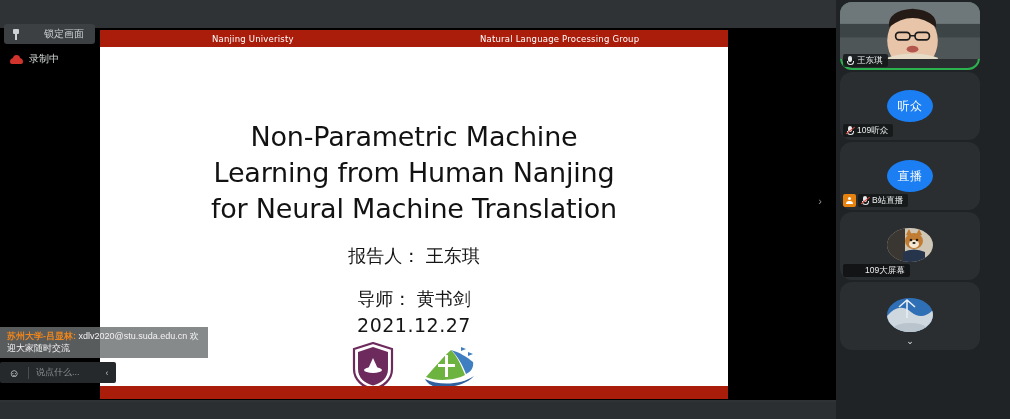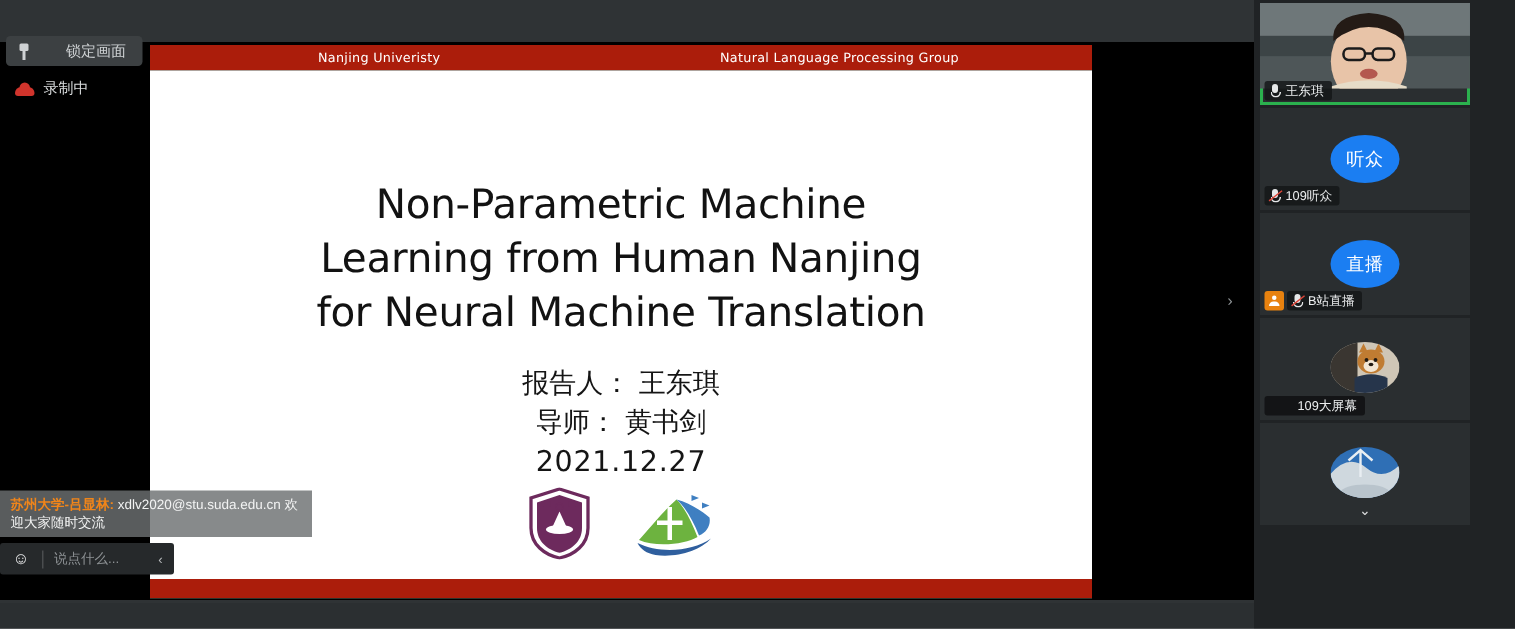--- a/index.html
+++ b/index.html
@@ -126,21 +126,21 @@
     font-size: 9px; color: #b9bcbe;
   }
 
   
   .sidebar {
     position: absolute; right: 0; top: 0; width: 174px; height: 419px;
     background: #202325; padding: 2px 4px 0 4px; overflow: hidden;
   }
   .tile {
     position: relative; width: 140px; height: 68px; margin-bottom: 2px;
-    background: #2a2e30; border-radius: 0; overflow: hidden;
+    background: #2a2e30; border-radius: 12px; overflow: hidden;
   }
   .tile.active { outline: 2px solid #2bb14e; outline-offset: -2px; }
   .tile-photo { position: absolute; inset: 0; }
   .tile-label {
     position: absolute; left: 3px; bottom: 3px; height: 13px;
     background: rgba(20,22,23,.82); border-radius: 2px;
     display: flex; align-items: center; gap: 3px; padding: 0 5px 0 3px;
     font-size: 8.5px; color: #eceeef; white-space: nowrap;
   }
   .tile-label.plain { padding-left: 22px; background: rgba(16,17,18,.88); }
@@ -219,21 +219,21 @@
         <span class="hdr-right">Natural Language Processing Group</span>
       </div>
 
       <div class="slide-body">
         <div class="slide-title">
           <div>Non-Parametric Machine</div>
           <div>Learning from Human Nanjing</div>
           <div>for Neural Machine Translation</div>
         </div>
         <div class="slide-sub">报告人： 王东琪</div>
-        <div class="slide-sub" style="margin-top:0">导师： 黄书剑</div>
+        <div class="slide-sub" style="margin-top:17px">导师： 黄书剑</div>
         <div class="slide-date">2021.12.27</div>
 
         <div class="logos">
           <svg class="logo-nju" viewBox="0 0 44 48">
             <path d="M22 1 L41 7 V27 C41 38 32 45 22 47 C12 45 3 38 3 27 V7 Z" fill="#fff" stroke="#6d2a5d" stroke-width="2.2"></path>
             <path d="M22 5 L37 10 V27 C37 36 30 41.5 22 43.5 C14 41.5 7 36 7 27 V10 Z" fill="#6d2a5d"></path>
             <ellipse cx="22" cy="28" rx="9" ry="3" fill="#fff"></ellipse>
             <path d="M22 16 L27 27 H17 Z" fill="#fff"></path>
             <circle cx="22" cy="13" r="2.3" fill="#6d2a5d" stroke="#6d2a5d"></circle>
             <rect x="11" y="9" width="5" height="4" rx="1" fill="#6d2a5d"></rect>

